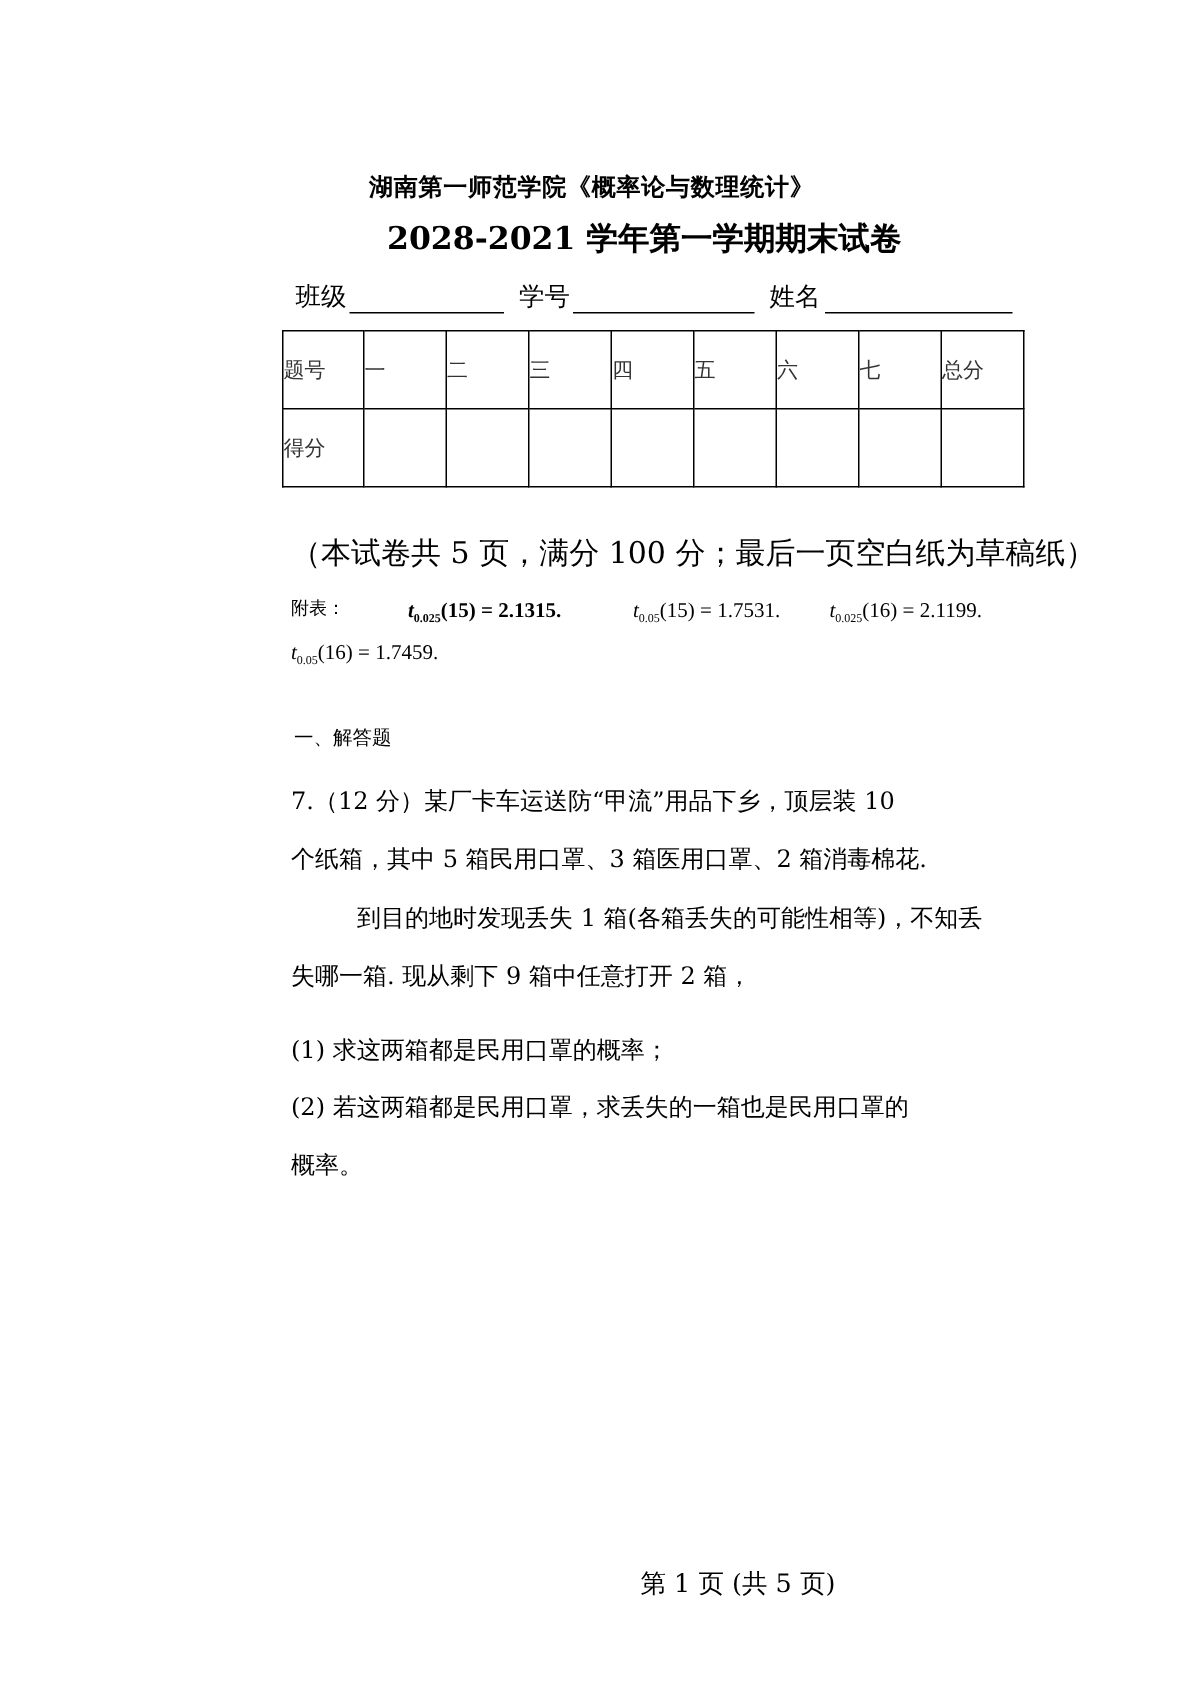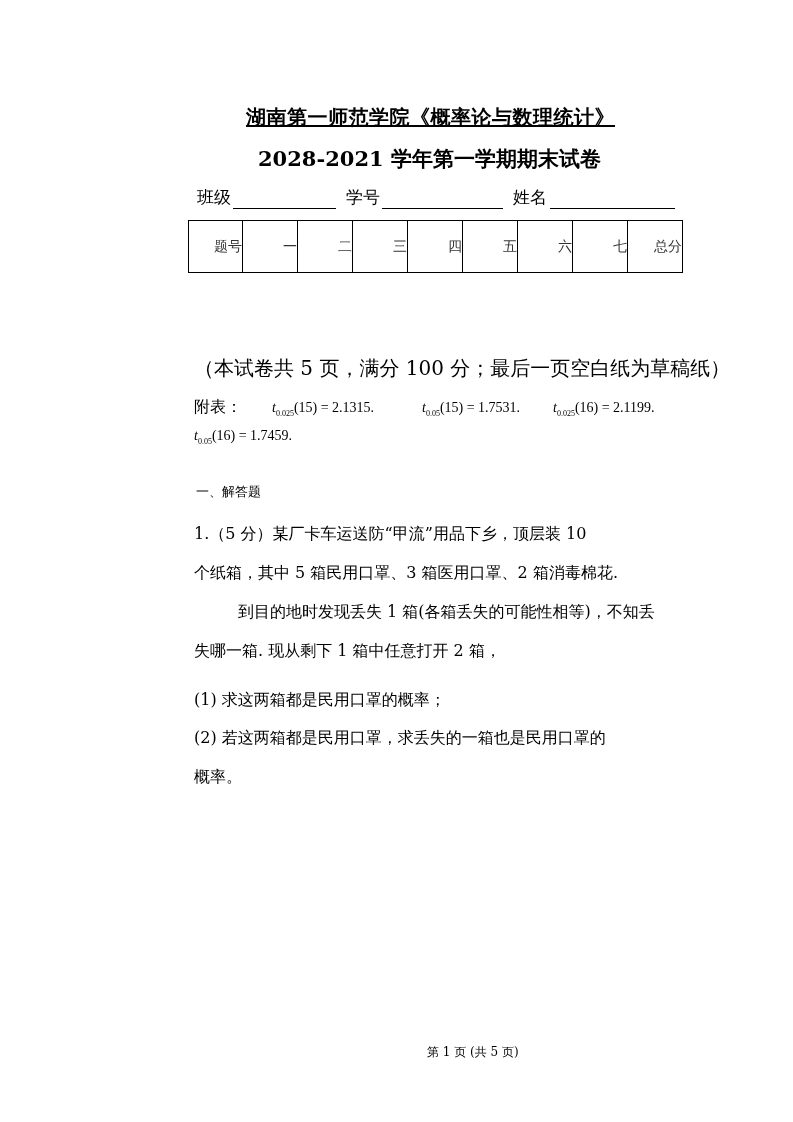--- a/index.html
+++ b/index.html
@@ -1,33 +1,33 @@
 <!DOCTYPE html>
 <html><head>
 <meta charset="utf-8">
 <style>
   html, body { margin: 0; padding: 0; background: #ffffff; }
   body { width: 793px; height: 1122px; position: relative; overflow: hidden; color: #000; font-family: "DejaVu Serif", "Liberation Serif", serif; }
   .abs { position: absolute; white-space: nowrap; }
-  .title1 { left: 246px; top: 104px; font-size: 20px; font-weight: bold; letter-spacing: 0.5px; text-decoration: underline; }
+  .title1 { left: 246px; top: 115px; font-size: 16px; font-weight: bold; letter-spacing: 0.5px; }
   .title2 { left: 258px; top: 145px; font-size: 21px; font-weight: bold; }
   .info-row { left: 197px; top: 186px; font-size: 17px; height: 24px; }
   .info-label { position: absolute; top: 0; }
   .info-line { position: absolute; top: 22px; height: 0; border-top: 1px solid #000; }
   table.score { position: absolute; left: 188px; top: 220px; border-collapse: collapse; }
-  table.score td { border: 1px solid #000; width: 54px; height: 51px; padding: 0; text-align: right; vertical-align: middle; font-size: 14px; color: #333; font-family: Liberation Sans, sans-serif; }
+  table.score td { border: 1px solid #000; width: 54px; height: 51px; padding: 0; text-align: left; vertical-align: middle; font-size: 14px; color: #333; font-family: Liberation Sans, sans-serif; }
   table.score td.head { width: 53px; }
   .note { left: 194px; top: 355px; font-size: 20px; }
-  .attach-label { left: 194px; top: 397px; font-size: 16px; }
+  .attach-label { left: 194px; top: 397px; font-size: 12px; }
   .formula { font-family: "Liberation Serif", serif; font-size: 14px; }
   .formula i { font-style: italic; }
   .formula sub { font-size: 8px; }
   .section { left: 196px; top: 483px; font-size: 13px; }
   .para { left: 194px; font-size: 16px; line-height: 20px; }
-  .footer { left: 427px; top: 1044px; font-size: 12px; text-align: right; }
+  .footer { left: 427px; top: 1044px; font-size: 17px; text-align: right; }
 </style>
 </head>
 <body>
 
 <div class="abs title1">湖南第一师范学院《概率论与数理统计》</div>
 <div class="abs title2">2028-2021 学年第一学期期末试卷</div>
 
 <div class="abs info-row" style="width:480px;">
   <span class="info-label" style="left:0px;">班级</span>
   <span class="info-line" style="left:36px; width:103px;"></span>
@@ -43,43 +43,54 @@
     <td class="head">题号</td>
     <td>一</td>
     <td>二</td>
     <td>三</td>
     <td>四</td>
     <td>五</td>
     <td>六</td>
     <td>七</td>
     <td>总分</td>
   </tr>
+  <tr>
+    <td class="head">得分</td>
+    <td></td>
+    <td></td>
+    <td></td>
+    <td></td>
+    <td></td>
+    <td></td>
+    <td></td>
+    <td></td>
+  </tr>
 </tbody>
   </table>
 
 <div class="abs note">（本试卷共 5 页，满分 100 分；最后一页空白纸为草稿纸）</div>
 
 <div class="abs attach-label">附表：</div>
 
-<div class="abs formula" style="left:272px; top:400px;">
+<div class="abs formula" style="left:272px; top:400px;font-weight:bold;">
   <i>t</i><sub>0.025</sub><span>(15)</span> <span>= 2.1315.</span>
 </div>
 <div class="abs formula" style="left:422px; top:400px;">
   <i>t</i><sub>0.05</sub><span>(15)</span> <span>= 1.7531.</span>
 </div>
 <div class="abs formula" style="left:553px; top:400px;">
   <i>t</i><sub>0.025</sub><span>(16)</span> <span>= 2.1199.</span>
 </div>
 <div class="abs formula" style="left:194px; top:428px;">
   <i>t</i><sub>0.05</sub><span>(16)</span> <span>= 1.7459.</span>
 </div>
 
 <div class="abs section">一、解答题</div>
 
-<div class="abs para" style="top:524px;">1.（5 分）某厂卡车运送防“甲流”用品下乡，顶层装 10</div>
+<div class="abs para" style="top:524px;">7.（12 分）某厂卡车运送防“甲流”用品下乡，顶层装 10</div>
 <div class="abs para" style="top:563px;">个纸箱，其中 5 箱民用口罩、3 箱医用口罩、2 箱消毒棉花.</div>
 <div class="abs para" style="top:602px;margin-left:44px;">到目的地时发现丢失 1 箱(各箱丢失的可能性相等)，不知丢</div>
-<div class="abs para" style="top:641px;">失哪一箱. 现从剩下 1 箱中任意打开 2 箱，</div>
+<div class="abs para" style="top:641px;">失哪一箱. 现从剩下 9 箱中任意打开 2 箱，</div>
 <div class="abs para" style="top:690px;">(1)  求这两箱都是民用口罩的概率；</div>
 <div class="abs para" style="top:728px;">(2)  若这两箱都是民用口罩，求丢失的一箱也是民用口罩的</div>
 <div class="abs para" style="top:767px;">概率。</div>
 
 <div class="abs footer">第 1 页 (共 5 页)</div>
 
 </body></html>

